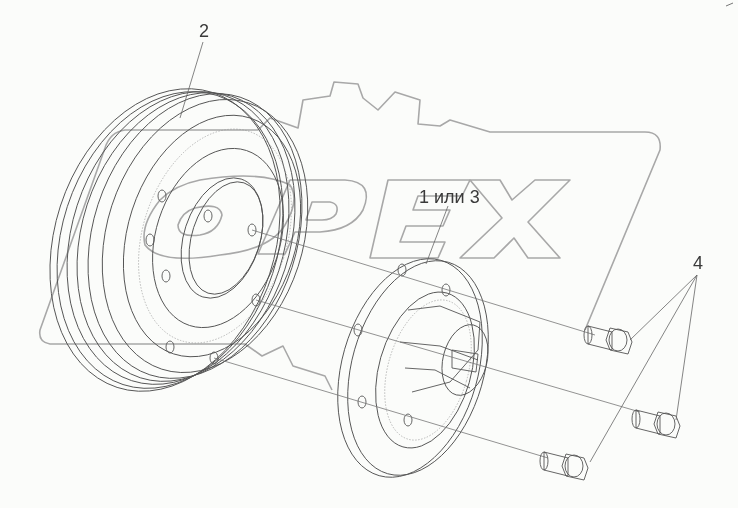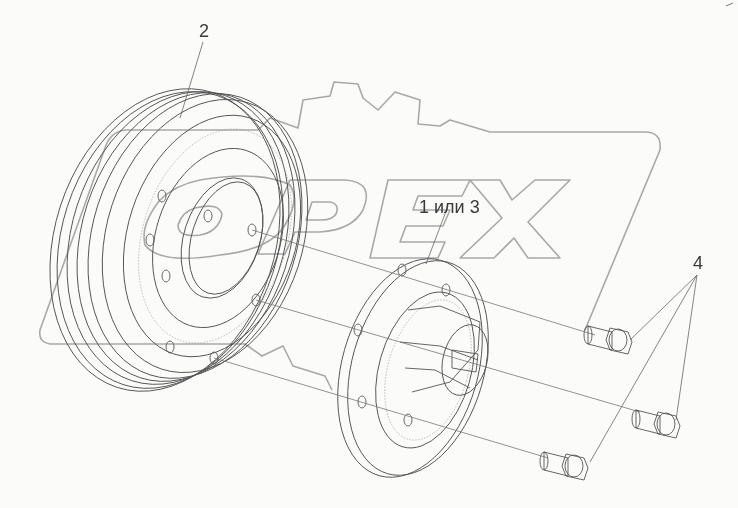--- a/index.html
+++ b/index.html
@@ -124,14 +124,14 @@
     <line class="leader" x1="448" y1="206" x2="426" y2="264"></line>
     <line class="leader" x1="697" y1="275" x2="630" y2="340"></line>
     <line class="leader" x1="697" y1="275" x2="676" y2="420"></line>
     <line class="leader" x1="697" y1="275" x2="590" y2="462"></line>
   </g>
 
   <path d="M726 6 L733 3" stroke="#777" stroke-width="1" fill="none"></path>
 </svg>
 
 <div class="callout" style="left:199px; top:22px;">2</div>
-<div class="callout" style="left:419px; top:198px;text-align:right;">1 или 3</div>
+<div class="callout" style="left:419px; top:188px;text-align:right;">1 или 3</div>
 <div class="callout" style="left:693px; top:254px;">4</div>
 
 </body></html>

